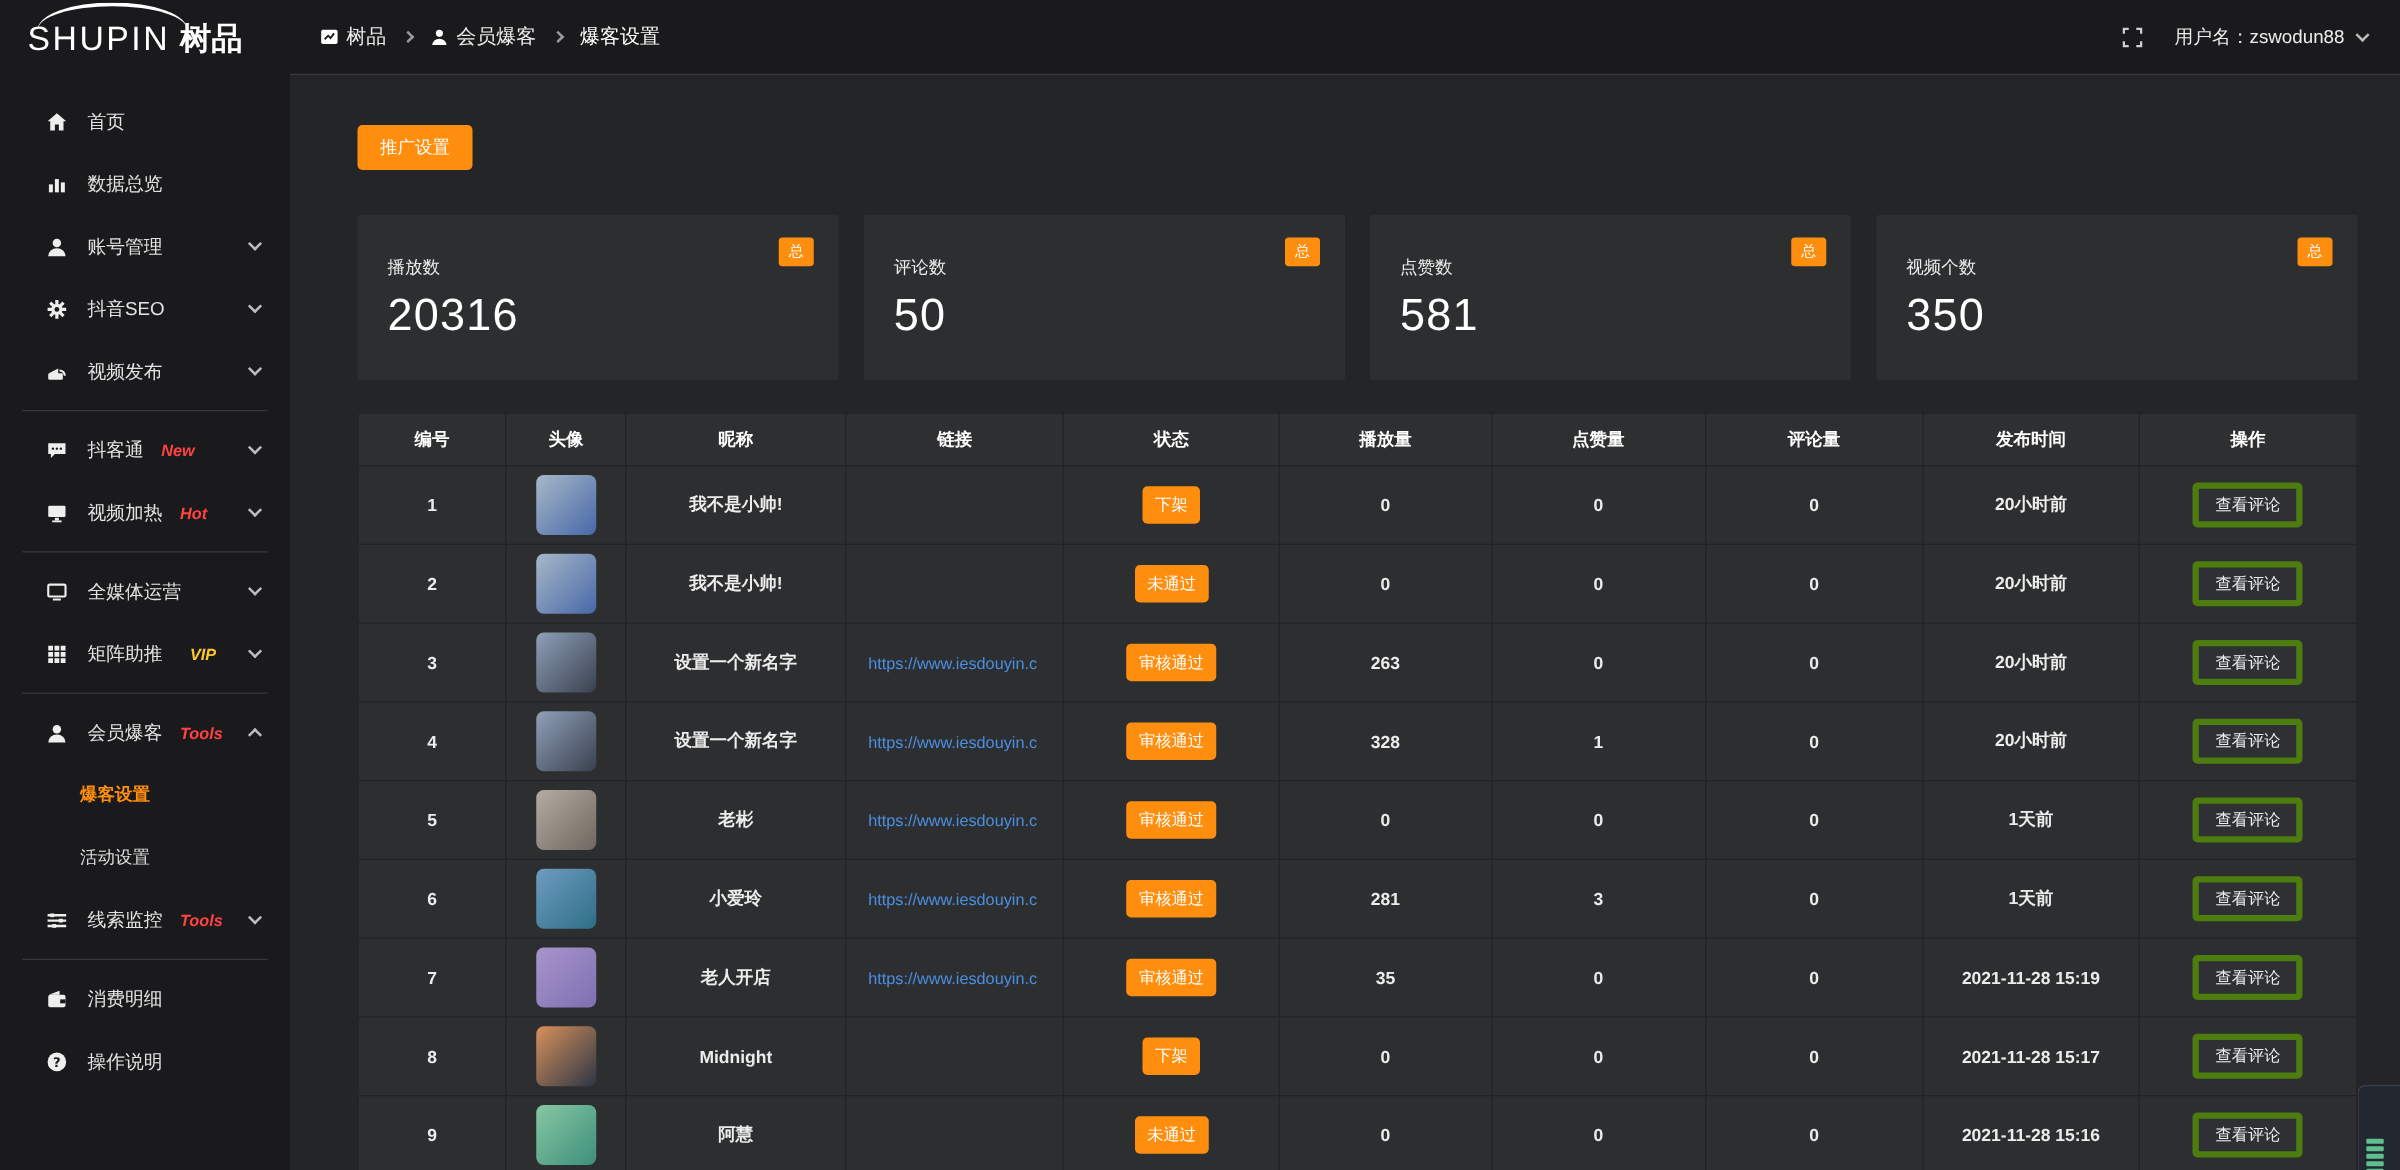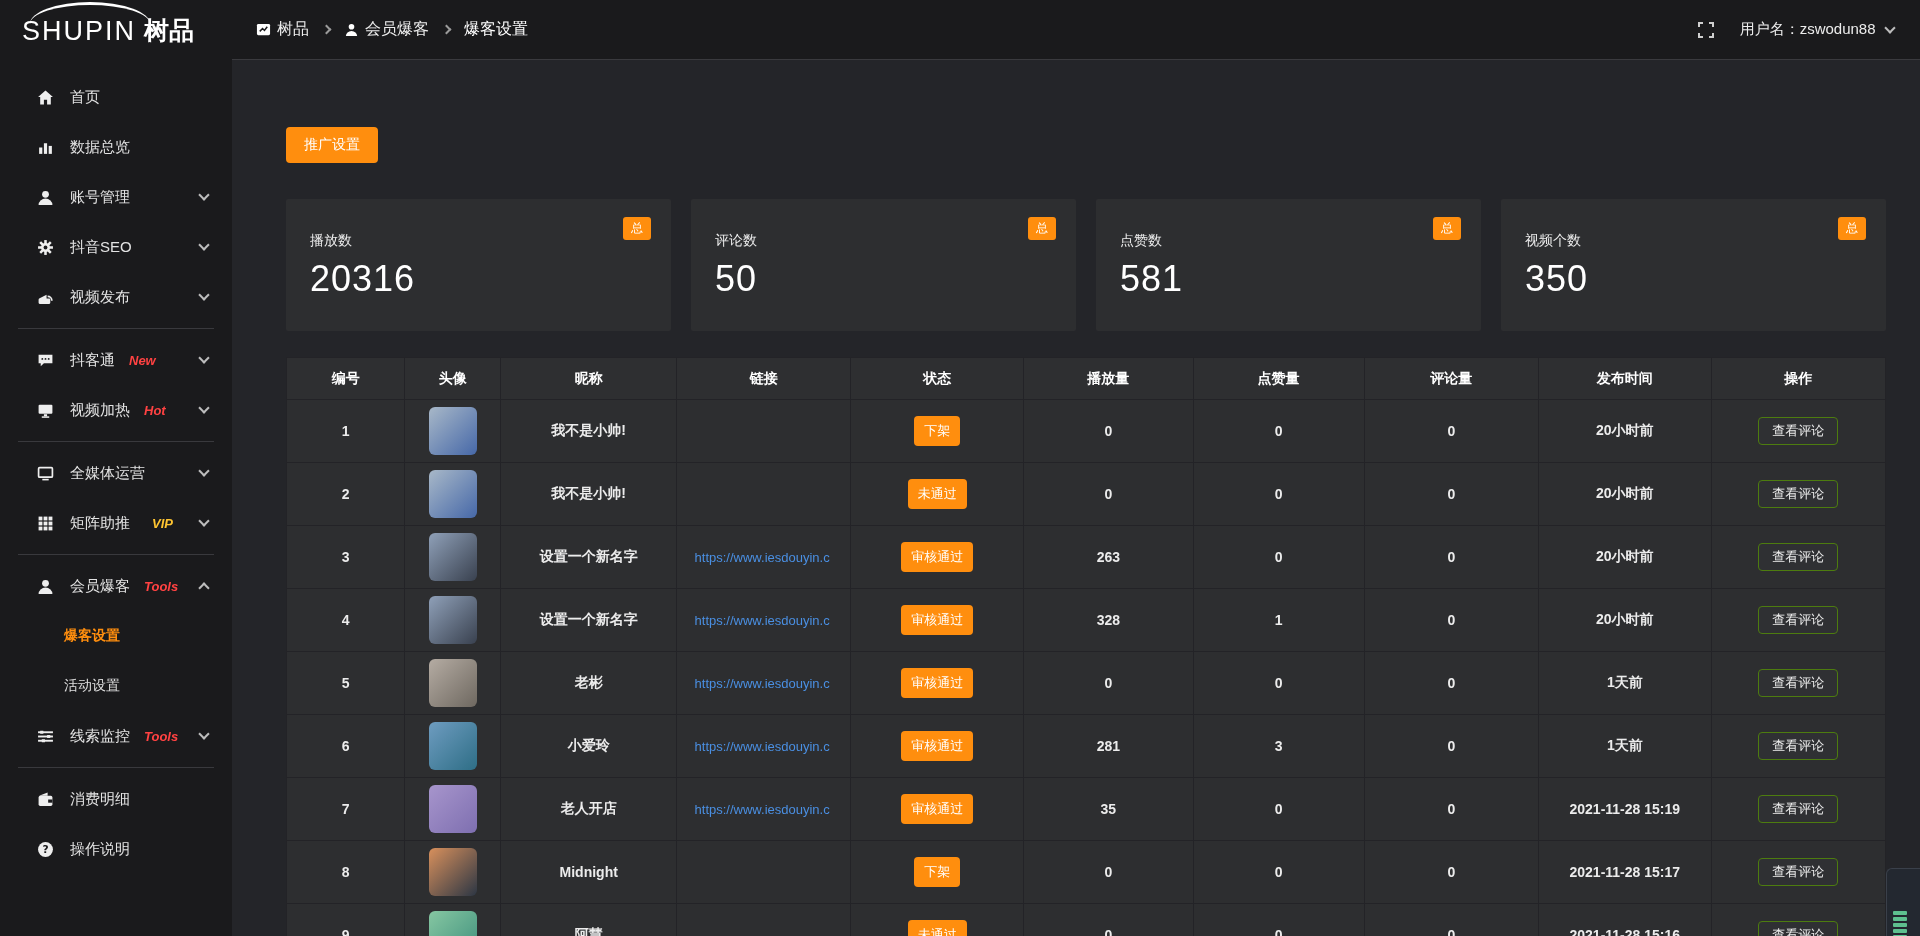--- a/index.html
+++ b/index.html
@@ -36,41 +36,41 @@
   .menu-item .tag { margin-left:14px; font-size:13px; font-weight:bold; font-style:italic; }
   .menu-item .chev { margin-left:auto; }
   .submenu-item { height:50px; display:flex; align-items:center; padding-left:64px;
     font-size:14px; color:#dedede; cursor:pointer; }
   .submenu-item.active { color:#ff8e0e; font-weight:bold; }
   .menu-divider { border-top:1px solid #39393d; margin:6px 18px; }
 
   
   .main { flex:1; padding:40px 34px 0 54px; overflow:hidden; position:relative; }
   .promo-btn { background:#ff8e0e; color:#fff; border:none; border-radius:4px;
-    font-size:14px; padding:9px 18px; cursor:pointer; font-family:inherit;margin-top:27px; }
+    font-size:14px; padding:9px 18px; cursor:pointer; font-family:inherit; }
 
   .cards { display:flex; gap:20px; margin-top:36px; }
   .card { flex:1; background:#2d2e30; border-radius:2px; height:132px; padding:22px 24px;
     position:relative; }
   .card-label { font-size:14px; color:#ececec;margin-top:11px; }
   .card-badge { position:absolute; top:18px; right:20px; background:#ff8e0e; color:#fff;
     font-size:12px; padding:3px 8px; border-radius:3px; cursor:pointer; }
   .card-value { font-size:36px; font-weight:500; color:#fff; margin-top:8px; letter-spacing:1px; }
 
   .data-table { width:100%; border-collapse:collapse; margin-top:26px; background:#2d2e30; }
   .data-table th { height:42px; font-size:14px; font-weight:bold; color:#fff;
     border:1px solid #232327; background:#2e2f31; }
   .data-table td { height:63px; text-align:center; border:1px solid #232327;
     font-size:14px; font-weight:600; color:#ececec; }
   .avatar { width:48px; height:48px; border-radius:6px; margin:0 auto; }
   .link-cell { color:#4a8fe2; font-weight:400; font-size:13px; white-space:nowrap;
     overflow:hidden; max-width:170px; cursor:pointer; }
   .status-pill { display:inline-block; background:#ff8e0e; color:#fff; font-size:13px;
     font-weight:400; padding:6px 10px; border-radius:4px; cursor:pointer; white-space:nowrap; }
-  .view-btn { background:#2f3033; border:1px solid #4d7c0f; color:#ececec; font-size:13px;
+  .view-btn { background:#2f3033; border:5px solid #4d7c0f; color:#ececec; font-size:13px;
     padding:4px 13px; border-radius:4px; cursor:pointer; font-family:inherit; white-space:nowrap; }
 
   
   .float-widget { position:absolute; right:0; bottom:-12px; width:34px; height:80px;
     background:#232830; border:1px solid #3a404a; border-right:none; border-radius:6px 0 0 6px;
     cursor:pointer; overflow:hidden; }
   .float-widget .bars { position:absolute; left:6px; bottom:8px; display:flex;
     flex-direction:column; gap:2px; }
   .float-widget .bars i { display:block; width:14px; height:4px; background:#5ec08f; border-radius:1px; }
 

